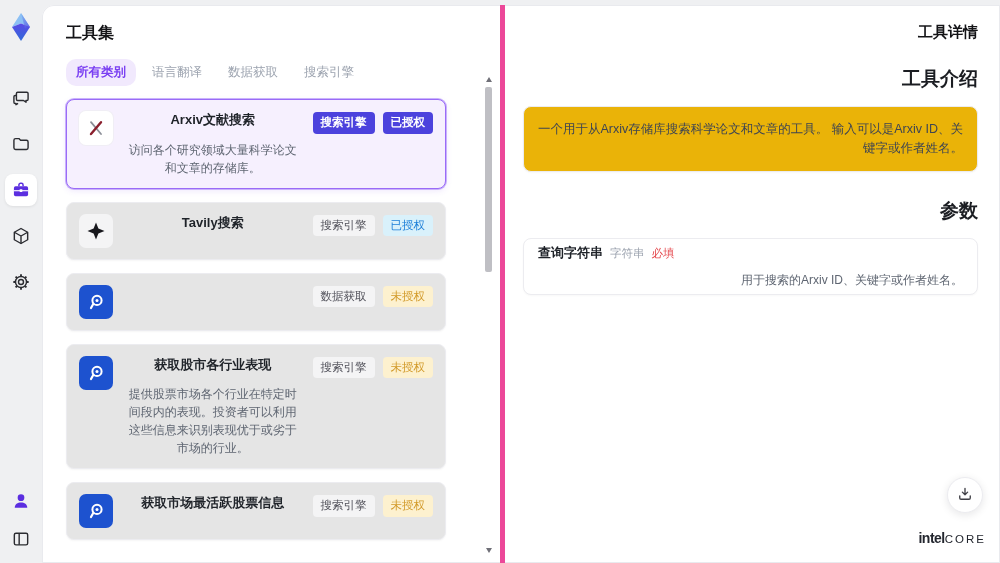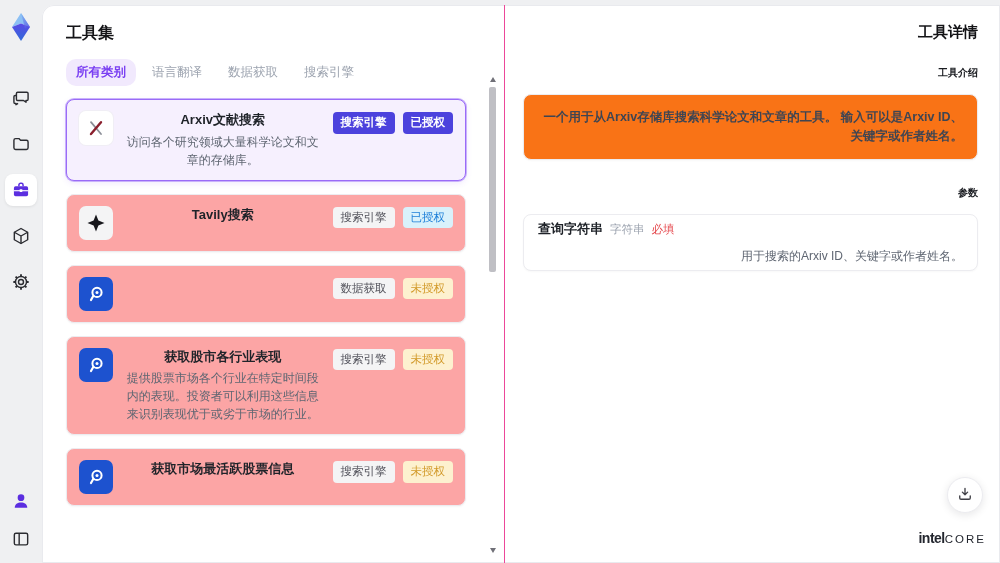--- a/index.html
+++ b/index.html
@@ -28,55 +28,55 @@
   .rail svg { display:block; }
   
   .content {
     position:absolute; left:42px; top:5px; right:0; bottom:0;
     background:#ffffff; border-top-left-radius:12px;
     box-shadow:0 0 0 1px #e9eaee inset;
     display:flex;
   }
   
   .list-panel {
-    width:463px; flex:none; border-right:1px solid #ec4899;
-    padding:18px 26px 0 24px; position:relative; overflow:hidden;
+    width:463px; flex:none; border-right:5px solid #ec4899;
+    padding:18px 42px 0 24px; position:relative; overflow:hidden;
   }
   .panel-title { font-size:16px; font-weight:bold; color:#141417; margin-bottom:15px; }
   .tabs { display:flex; gap:6px; margin-bottom:13px; }
   .tab {
     border:none; background:transparent; font-family:inherit;
     font-size:12.5px; color:#9ca3af; padding:5px 10px; border-radius:10px; cursor:pointer;
     white-space:nowrap;
   }
   .tab.active { background:#f1e9fd; color:#7a3ff2; font-weight:bold; }
   .cards { padding-right:12px; }
   .tool-card {
     display:flex; align-items:flex-start; gap:10px;
-    border:1px solid #ececf0; border-radius:8px; background:#fca5a5;
+    border:1px solid #ececf0; border-radius:8px; background:#e5e5e5;
     padding:11px 12px; margin-bottom:13px; cursor:pointer;
     box-shadow:0 1px 2px rgba(20,20,30,.04);
   }
   .tool-card.selected {
     background:#f6f0fe; border:1px solid #9a6bf7;
     box-shadow:0 0 0 1px #c9b2fb, 0 2px 6px rgba(122,63,242,.12);
   }
   .tool-icon {
     width:34px; height:34px; border-radius:7px; flex:none;
     display:flex; align-items:center; justify-content:center; background:#f4f4f5;
   }
   .tool-icon svg { display:none; }
   .tool-icon.arxiv  { background:#ffffff; box-shadow:0 0 0 1px #f0eef5; }
   .tool-icon.arxiv  .ic-arxiv  { display:block; }
   .tool-icon.tavily .ic-tavily { display:block; }
   .tool-icon.search { background:#1d52cf; }
   .tool-icon.search .ic-search { display:block; }
   .tool-main { flex:1; min-width:0;text-align:center; }
   .tool-name { font-size:13px; font-weight:bold; color:#1f2329; line-height:1.35; }
-  .tool-desc { font-size:12px; color:#5f6672; line-height:1.5; margin-top:4px; }
+  .tool-desc { font-size:12px; color:#5f6672; line-height:1.5; margin-top:12px; }
   .badges { display:flex; gap:8px; flex:none; padding-top:1px; }
   .badge {
     font-size:11.5px; line-height:1; padding:5px 8px; border-radius:4px; white-space:nowrap;
   }
   .badge.cat { background:#f4f4f5; color:#52525b; }
   .badge.auth.authorized   { background:#d9f1fb; color:#1d7fd8; }
   .badge.auth.unauthorized { background:#fdf1cf; color:#d29a2a; }
   .tool-card.selected .badge { background:#4c42dd; color:#ffffff; font-weight:bold; }
   
   .scrollbar {
@@ -85,25 +85,25 @@
   .sb-arrow { position:absolute; left:1px; width:0; height:0; border-left:3px solid transparent; border-right:3px solid transparent; }
   .sb-arrow.up   { top:2px; border-bottom:5px solid #707078; }
   .sb-arrow.down { bottom:2px; border-top:5px solid #707078; }
   .sb-thumb {
     position:absolute; left:0; top:12px; width:7px; height:185px;
     background:#bfbfc4; border-radius:2px;
   }
   
   .detail-panel { flex:1; padding:18px 22px 0 18px;text-align:right; }
   .detail-title { font-size:15px; font-weight:bold; color:#141417; margin-bottom:24px; }
-  .section-heading { font-size:10px; font-weight:bold; color:#1b1d22; margin-bottom:14px; }
+  .section-heading { font-size:19px; font-weight:bold; color:#1b1d22; margin-bottom:14px; }
   .intro-box {
-    border:1px solid #ececf0; border-radius:8px; background:#f97316;
+    border:1px solid #ececf0; border-radius:8px; background:#eab308;
     padding:13px 14px; font-size:12.5px; color:#3f4552; line-height:1.5;
-    margin-bottom:26px; box-shadow:0 1px 2px rgba(20,20,30,.03);font-weight:bold;
+    margin-bottom:26px; box-shadow:0 1px 2px rgba(20,20,30,.03);
   }
   .param-card {
     border:1px solid #ececf0; border-radius:8px; background:#fff;
     padding:5px 14px; box-shadow:0 1px 2px rgba(20,20,30,.03); margin-bottom:12px;
   }
   .param-head { display:flex; align-items:baseline; gap:7px; }
   .param-name { font-size:13px; font-weight:bold; color:#1f2329; }
   .param-type { font-size:11.5px; color:#9ca3af; }
   .param-required { font-size:11.5px; color:#e5484d; }
   .param-desc { font-size:12px; color:#5f6672; margin-top:9px; line-height:1.5; }

